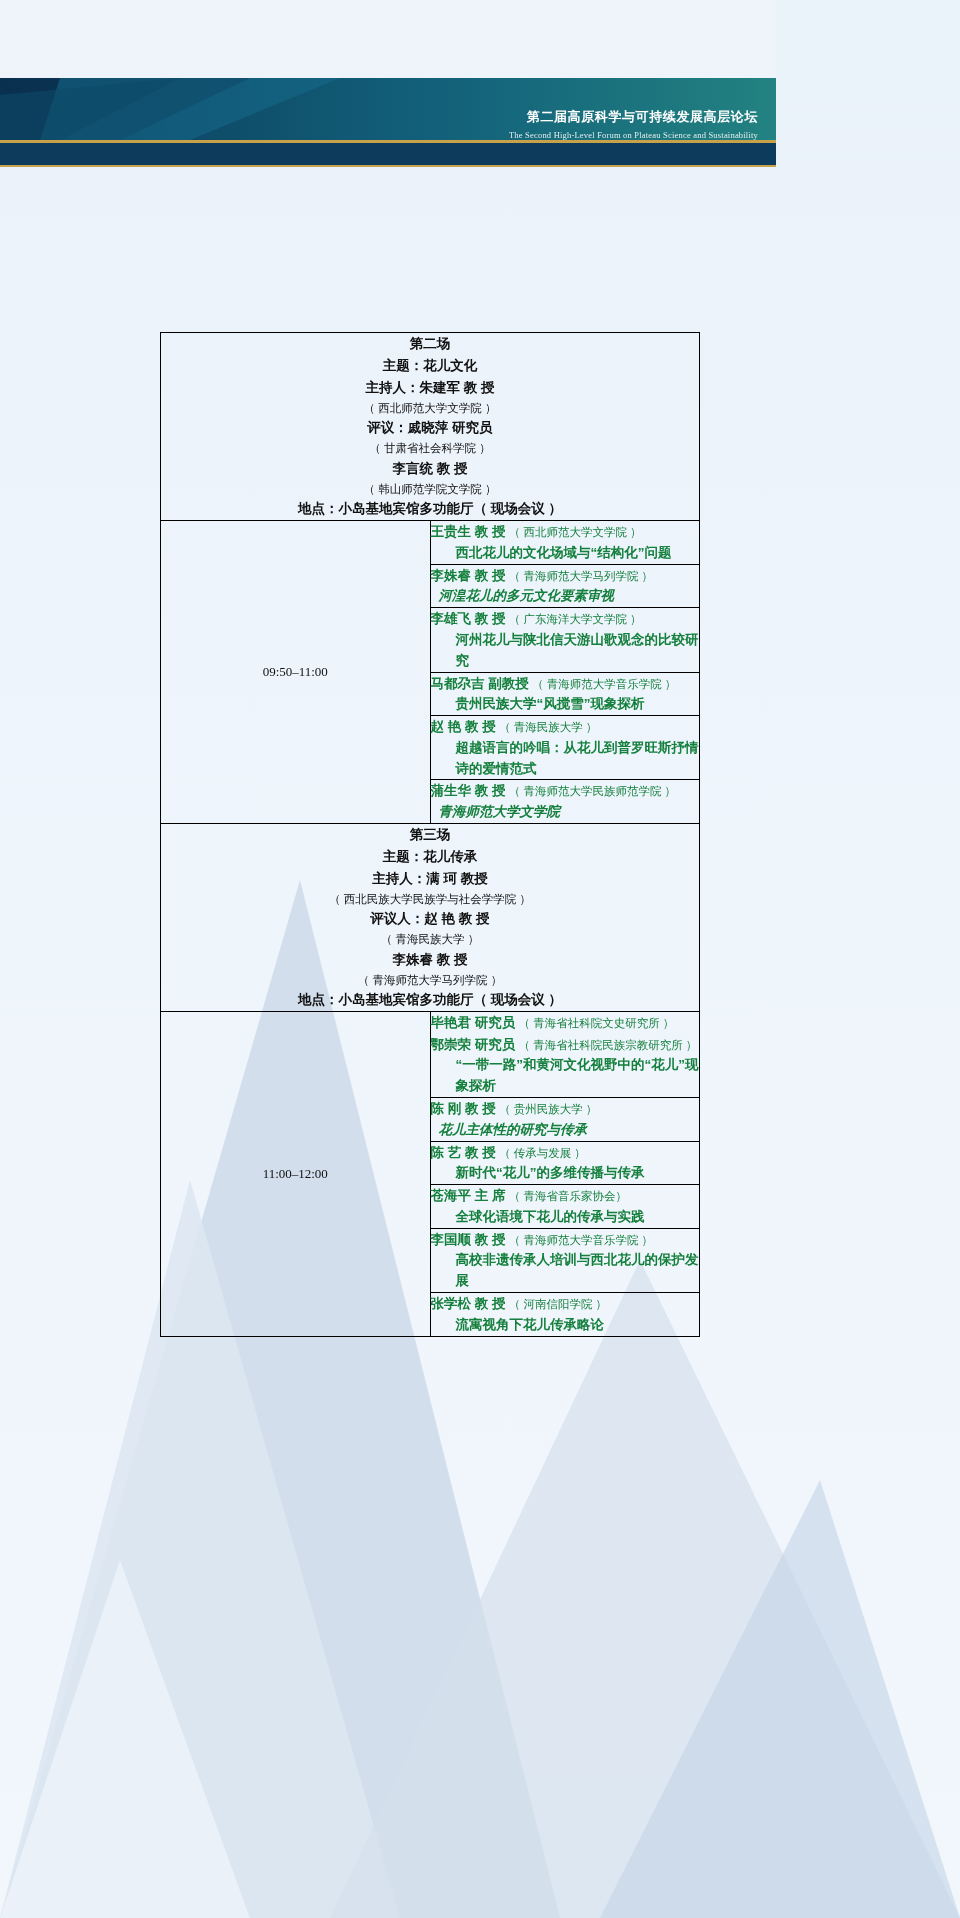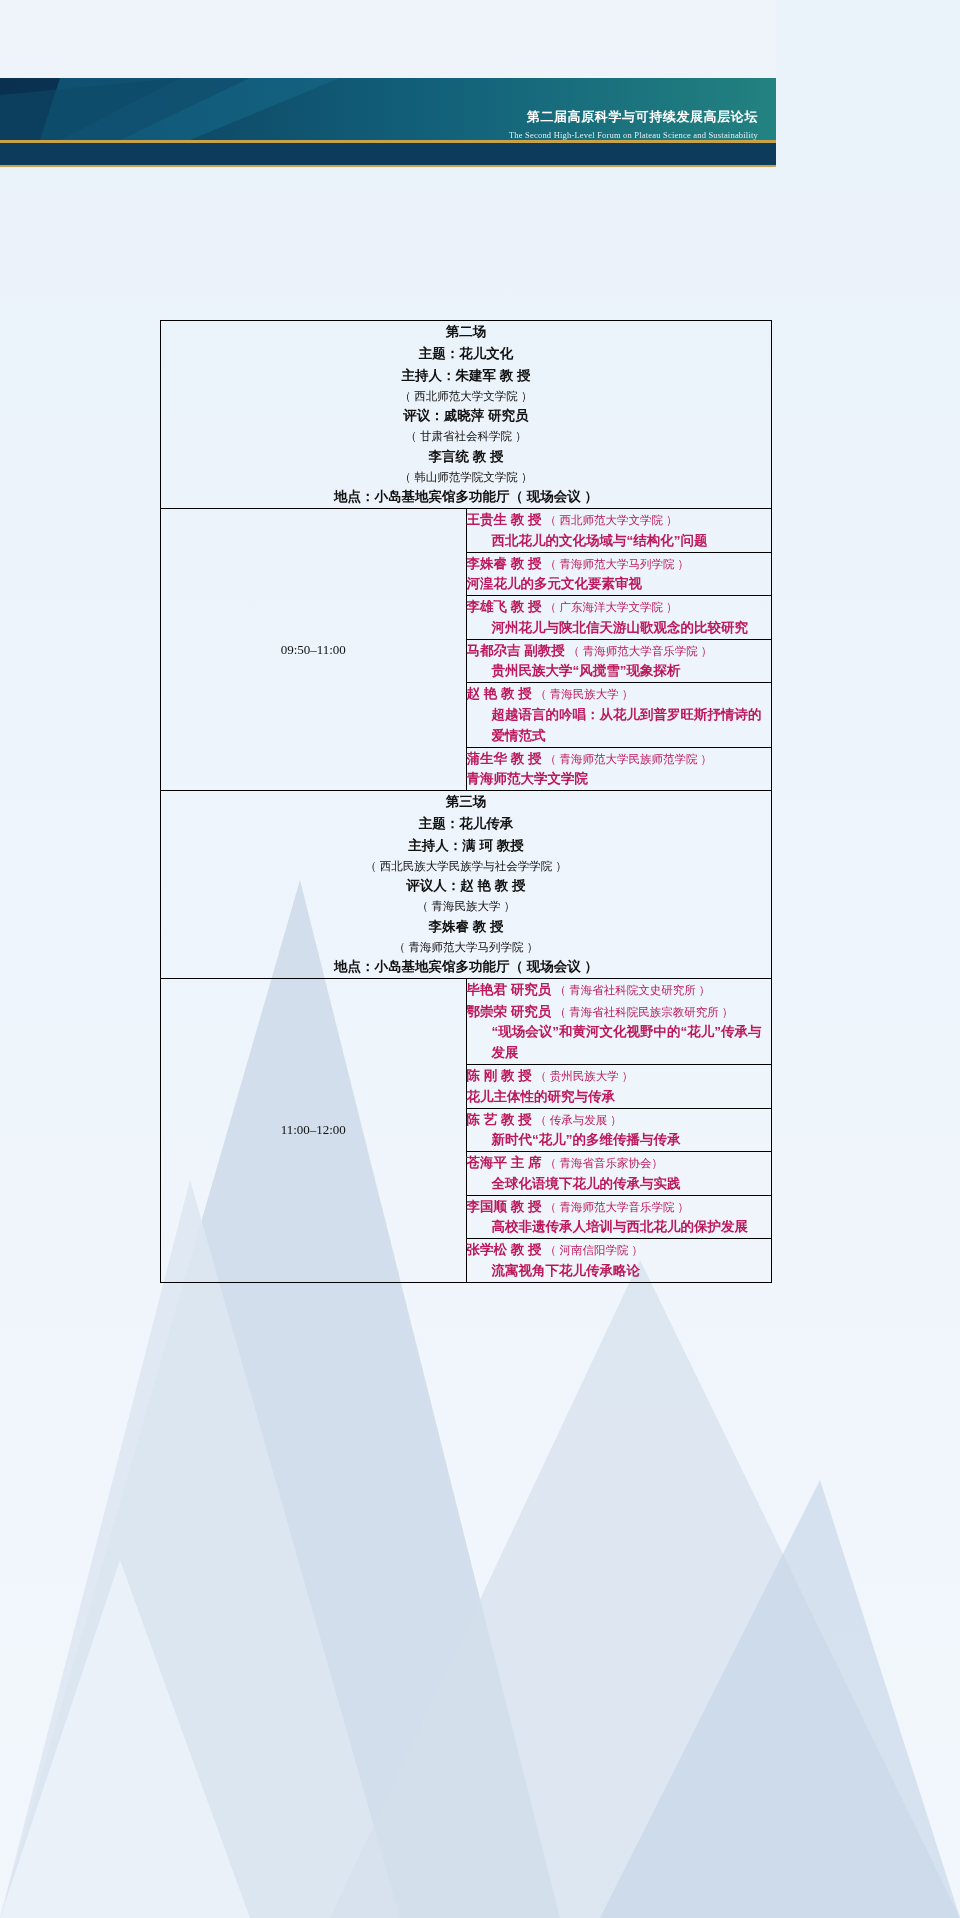--- a/index.html
+++ b/index.html
@@ -52,22 +52,22 @@
     color: #e7eef0;
     font-size: 8.5px;
     letter-spacing: 0.2px;
     font-family: "Liberation Serif", serif;
   }
 
   
   .schedule {
     position: absolute;
     left: 160px;
-    top: 320px;
-    width: 612px;
+    top: 332px;
+    width: 540px;
     border-collapse: collapse;
     background: transparent;
     table-layout: fixed;
   }
   .schedule td {
     border: 1px solid #000;
     vertical-align: middle;
     padding: 0;
   }
   .session-head {
@@ -90,39 +90,40 @@
   .time-cell {
     width: 104px;
     text-align: center;
     font-size: 13px;
     font-family: "Liberation Serif", serif;
     color: #111;
   }
   .talk-cell {
     padding: 9px 12px 10px 18px;
     line-height: 1.6;
-    color: #be185d;
+    color: #15803d;
   }
   .talk-speaker {
     font-size: 13.5px;
     font-weight: bold;
     white-space: nowrap;
   }
   .talk-affil {
     font-size: 11.5px;
     font-weight: normal;
   }
   .talk-title {
     font-size: 13.5px;
     font-weight: bold;
     padding-left: 25px;
     line-height: 1.55;
   }
   .talk-title.noindent {
-    padding-left: 0;
+    padding-left: 8px;
+    font-style: italic;
   }
 </style>
 </head>
 <body>
 
 <div class="page-bg">
   <svg class="mtn" width="960" height="1918" viewBox="0 0 960 1918">
     <polygon points="0,1918 300,880 560,1918" fill="#ccd9e9" opacity="0.85"></polygon>
     <polygon points="0,1918 190,1180 400,1918" fill="#dde7f2" opacity="0.9"></polygon>
     <polygon points="330,1918 640,1260 960,1918" fill="#d4e0ed" opacity="0.7"></polygon>
@@ -218,21 +219,21 @@
           <span class="ln b">李姝睿 教 授</span>
           <span class="ln sm">（ 青海师范大学马列学院 ）</span>
           <span class="ln b">地点：小岛基地宾馆多功能厅（ 现场会议 ）</span>
         </td>
       </tr>
       <tr>
         <td class="time-cell" rowspan="6">11:00–12:00</td>
         <td class="talk-cell">
           <div class="talk-speaker"><span>毕艳君 研究员</span><span class="talk-affil"> （ 青海省社科院文史研究所 ）</span></div>
           <div class="talk-speaker"><span>鄂崇荣 研究员</span><span class="talk-affil"> （ 青海省社科院民族宗教研究所 ）</span></div>
-          <div class="talk-title">“现场会议”和黄河文化视野中的“花儿”传承与发展</div>
+          <div class="talk-title">“一带一路”和黄河文化视野中的“花儿”现象探析</div>
         </td>
       </tr>
       <tr>
         <td class="talk-cell">
           <div class="talk-speaker"><span>陈 刚 教 授</span><span class="talk-affil"> （ 贵州民族大学 ）</span></div>
           <div class="talk-title noindent">花儿主体性的研究与传承</div>
         </td>
       </tr>
       <tr>
         <td class="talk-cell">

